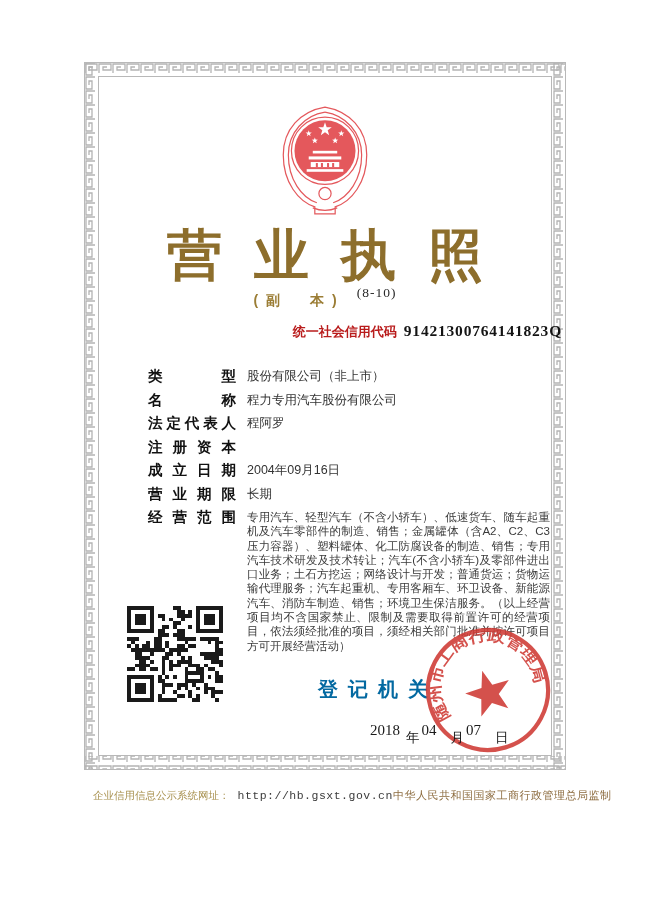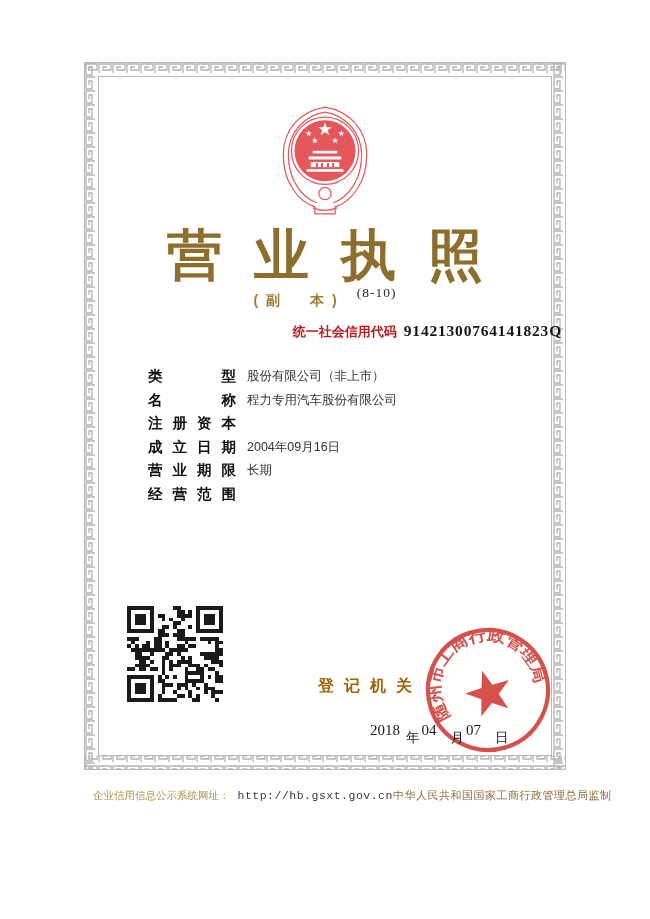--- a/index.html
+++ b/index.html
@@ -35,22 +35,22 @@
   .row{display:flex;margin-bottom:8px;}
   .f-label{display:inline-block;width:88px;flex:none;font-weight:bold;font-size:14.5px;
            color:#111;text-align:justify;text-align-last:justify;line-height:15.5px;}
   .f-value{margin-left:11px;font-size:12.5px;color:#333;line-height:15.5px;flex:1;}
   .row.scope .f-value{font-size:11.5px;line-height:14.3px;text-align:justify;color:#3a3a3a;}
 
   
   .qr{position:absolute;left:127px;top:606px;width:96px;height:96px;}
 
   
-  .authority{position:absolute;left:318px;top:676px;font-size:16px;font-weight:bold;
-             letter-spacing:10px;color:#a16207;white-space:nowrap;}
+  .authority{position:absolute;left:318px;top:676px;font-size:20px;font-weight:bold;
+             letter-spacing:10px;color:#0369a1;white-space:nowrap;}
 
   
   .seal{position:absolute;left:420px;top:622px;width:136px;height:136px;}
 
   
   .issue-date{position:absolute;left:370px;top:722px;white-space:nowrap;font-size:14px;color:#1a1a1a;}
   .issue-date .num{font-family:"Liberation Serif",serif;font-size:15px;position:relative;top:0;}
   .issue-date .unit{position:relative;top:7px;margin:0 2px 0 6px;font-size:13.5px;}
   .issue-date .unit.gap{margin-left:14px;}
 
@@ -129,32 +129,37 @@
   <div class="fields">
     <div class="row">
       <span class="f-label">类型</span>
       <span class="f-value">股份有限公司（非上市）</span>
     </div>
     <div class="row">
       <span class="f-label">名称</span>
       <span class="f-value">程力专用汽车股份有限公司</span>
     </div>
     <div class="row">
+      <span class="f-label">法定代表人</span>
+      <span class="f-value">程阿罗</span>
+    </div>
+    <div class="row">
       <span class="f-label">注册资本</span>
     </div>
     <div class="row">
       <span class="f-label">成立日期</span>
       <span class="f-value">2004年09月16日</span>
     </div>
     <div class="row">
       <span class="f-label">营业期限</span>
       <span class="f-value">长期</span>
     </div>
     <div class="row scope">
       <span class="f-label">经营范围</span>
+      <span class="f-value">专用汽车、轻型汽车（不含小轿车）、低速货车、随车起重机及汽车零部件的制造、销售；金属罐体（含A2、C2、C3压力容器）、塑料罐体、化工防腐设备的制造、销售；专用汽车技术研发及技术转让；汽车(不含小轿车)及零部件进出口业务；土石方挖运；网络设计与开发；普通货运；货物运输代理服务；汽车起重机、专用客厢车、环卫设备、新能源汽车、消防车制造、销售；环境卫生保洁服务。（以上经营项目均不含国家禁止、限制及需要取得前置许可的经营项目，依法须经批准的项目，须经相关部门批准并按许可项目方可开展经营活动）</span>
     </div>
   </div>
 
   <div class="qr">
     <svg id="qrsvg" width="96" height="96" viewBox="0 0 25 25" shape-rendering="crispEdges">
         <rect x="12" y="0" width="1" height="1" fill="#1a1a1a"></rect>
         <rect x="13" y="0" width="1" height="1" fill="#1a1a1a"></rect>
         <rect x="13" y="1" width="1" height="1" fill="#1a1a1a"></rect>
         <rect x="14" y="1" width="1" height="1" fill="#1a1a1a"></rect>
         <rect x="16" y="1" width="1" height="1" fill="#1a1a1a"></rect>

